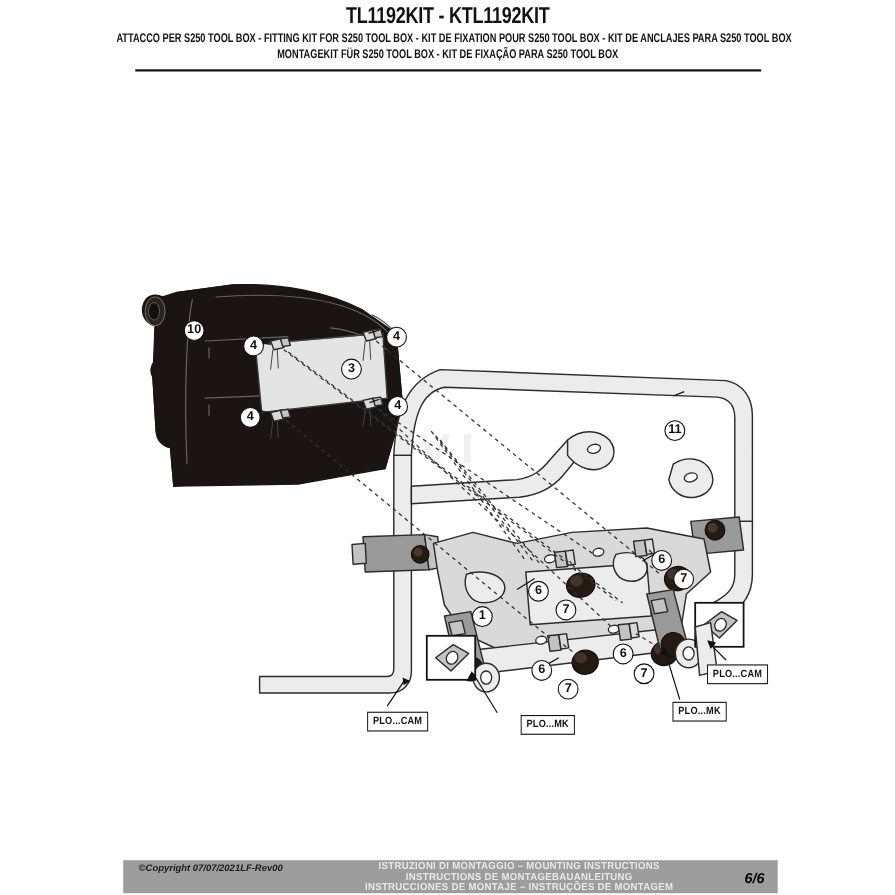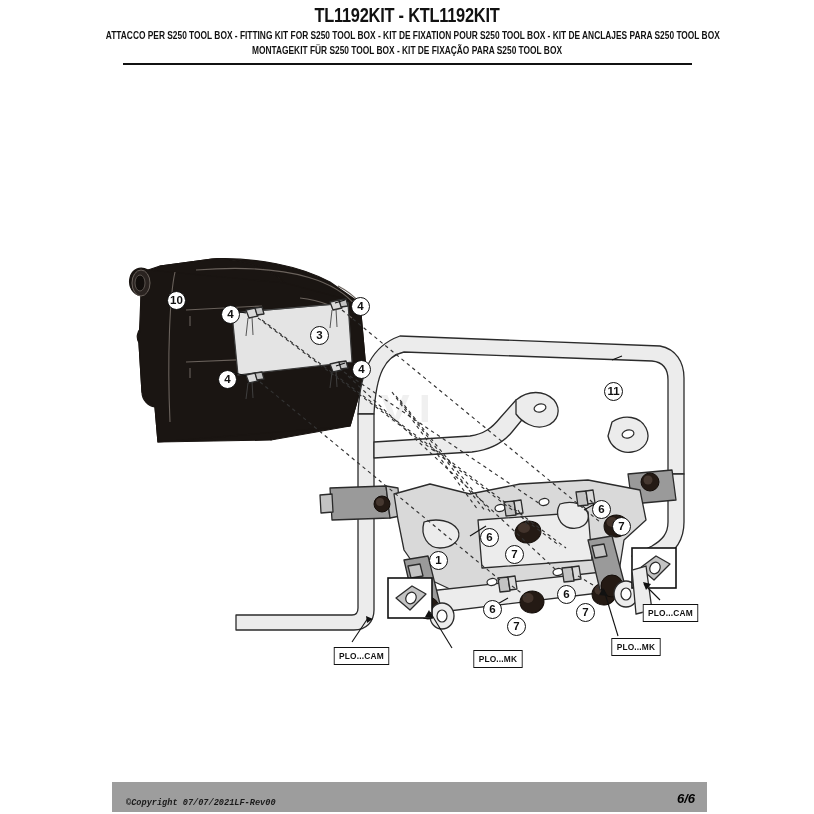--- a/index.html
+++ b/index.html
@@ -118,27 +118,26 @@
     position: absolute;
     left: 112px;
     top: 782px;
     width: 595px;
     height: 30px;
     background: #9d9d9d;
   }
   #footer-copyright {
     position: absolute;
     left: 14px;
-    top: 16px;
+    top: 2px;
     font-size: 8.6px;
     font-style: italic;
     font-weight: bold;
     color: #1a1a1a;
     white-space: nowrap;
-    font-family: Liberation Mono, monospace;
   }
   #footer-instructions {
     position: absolute;
     left: 150px;
     top: 1px;
     width: 420px;
     text-align: center;
   }
   .instr-line {
     font-size: 9.2px;
@@ -413,14 +412,19 @@
   <div class="callout" style="left:576px; top:533px;">7</div>
 
   <div class="code-label" style="left:330px; top:577px;">PLO...CAM</div>
   <div class="code-label" style="left:470px; top:580px;">PLO...MK</div>
   <div class="code-label" style="left:608px; top:568px;">PLO...MK</div>
   <div class="code-label" style="left:639px; top:534px;">PLO...CAM</div>
 </div>
 
 <div id="footer">
   <div id="footer-copyright">©Copyright 07/07/2021LF-Rev00</div>
+  <div id="footer-instructions">
+    <div class="instr-line">ISTRUZIONI DI MONTAGGIO  –  MOUNTING INSTRUCTIONS</div>
+    <div class="instr-line">INSTRUCTIONS DE MONTAGEBAUANLEITUNG</div>
+    <div class="instr-line">INSTRUCCIONES DE MONTAJE – INSTRUÇÕES DE MONTAGEM</div>
+  </div>
   <div id="footer-page">6/6</div>
 </div>
 
 </body></html>

